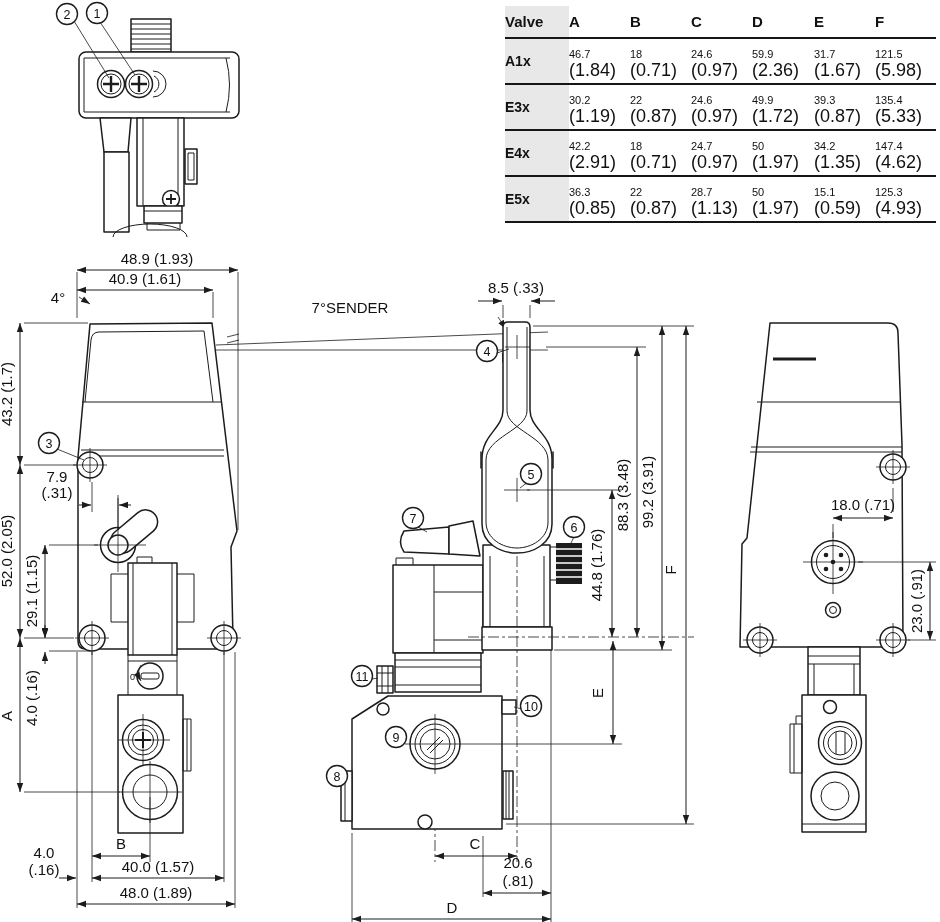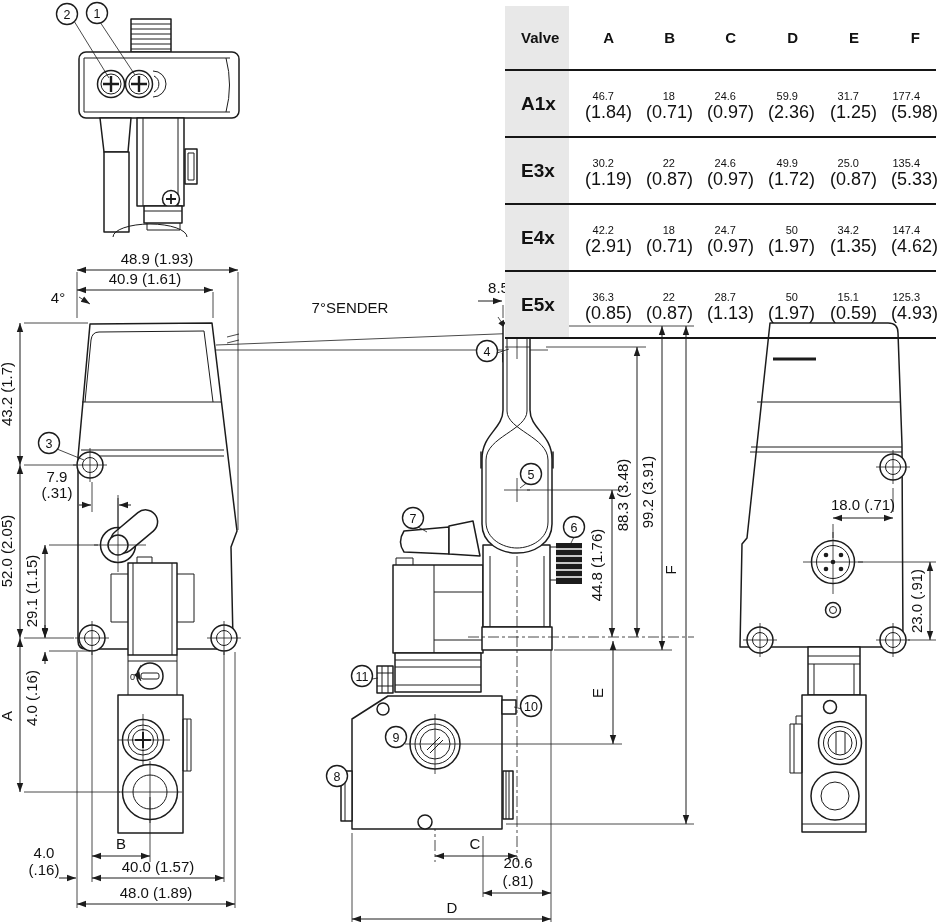--- a/index.html
+++ b/index.html
@@ -14,25 +14,25 @@
   .p{fill:none;stroke:#1c1c1c;stroke-width:1.5;stroke-linejoin:round;stroke-linecap:round;}
   .pw{fill:#fff;stroke:#1c1c1c;stroke-width:1.5;stroke-linejoin:round;}
   .p2{fill:none;stroke:#1c1c1c;stroke-width:1;stroke-linejoin:round;}
   .d{fill:none;stroke:#1c1c1c;stroke-width:1;}
   .x{fill:none;stroke:#1c1c1c;stroke-width:0.8;}
   .cd{stroke-dasharray:11 3 3 3;}
   .co{fill:#fff;stroke:#1c1c1c;stroke-width:1.4;}
   
   .dim-table-wrap{position:absolute;left:505px;top:6px;width:431px;}
   table.dims{border-collapse:collapse;table-layout:fixed;width:431px;}
-  table.dims th,table.dims td{text-align:right;vertical-align:middle;padding:16px;}
+  table.dims th,table.dims td{text-align:left;vertical-align:middle;padding:0;}
   table.dims thead th{font-weight:bold;font-size:15px;height:31px;}
   table.dims thead tr{border-bottom:2px solid #161616;}
   table.dims tbody tr{border-bottom:2px solid #161616;height:46px;}
-  .vcol{background:#e8e8e8;font-weight:bold;font-size:19px;}
+  .vcol{background:#e8e8e8;font-weight:bold;font-size:14px;}
   .mmv{font-size:11px;line-height:18px;}
   .inv{font-size:18px;line-height:15px;}
   .unit-note{position:absolute;left:505px;top:229px;width:431px;text-align:right;
              padding-right:38px;box-sizing:border-box;font-size:13.5px;line-height:16px;}
 </style>
 </head>
 <body>
 
 <div class="canvas">
 
@@ -399,24 +399,24 @@
         <td>
               <div class="mmv">24.6</div>
               <div class="inv">(0.97)</div>
             </td>
         <td>
               <div class="mmv">59.9</div>
               <div class="inv">(2.36)</div>
             </td>
         <td>
               <div class="mmv">31.7</div>
-              <div class="inv">(1.25)</div>
-            </td>
-        <td>
-              <div class="mmv">177.4</div>
+              <div class="inv">(1.67)</div>
+            </td>
+        <td>
+              <div class="mmv">121.5</div>
               <div class="inv">(5.98)</div>
             </td>
       </tr>
       <tr>
         <td class="vcol">E3x</td>
         <td>
               <div class="mmv">30.2</div>
               <div class="inv">(1.19)</div>
             </td>
         <td>
@@ -425,21 +425,21 @@
             </td>
         <td>
               <div class="mmv">24.6</div>
               <div class="inv">(0.97)</div>
             </td>
         <td>
               <div class="mmv">49.9</div>
               <div class="inv">(1.72)</div>
             </td>
         <td>
-              <div class="mmv">25.0</div>
+              <div class="mmv">39.3</div>
               <div class="inv">(0.87)</div>
             </td>
         <td>
               <div class="mmv">135.4</div>
               <div class="inv">(5.33)</div>
             </td>
       </tr>
       <tr>
         <td class="vcol">E4x</td>
         <td>

